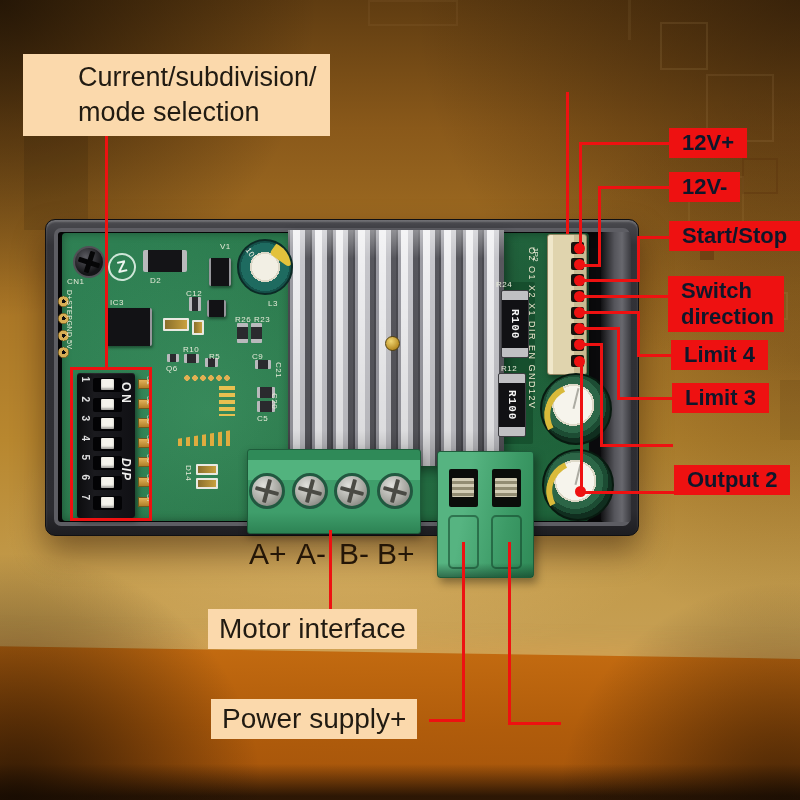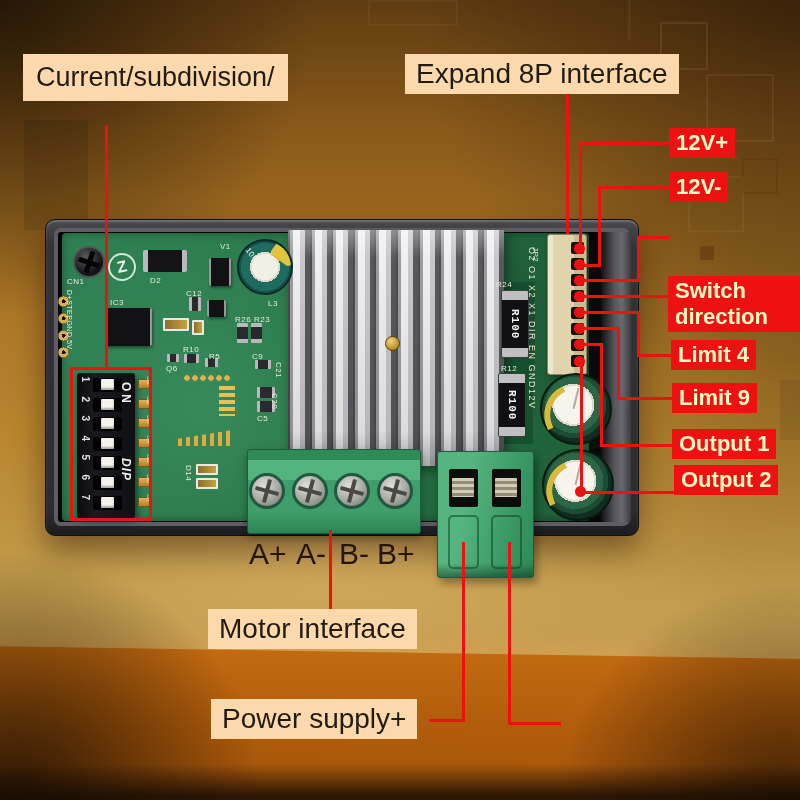--- a/index.html
+++ b/index.html
@@ -144,24 +144,24 @@
 
   .silk { position:absolute; z-index:6; font-size:8px; color:#e6ead8; letter-spacing:0.5px;
     transform-origin:0 0; white-space:nowrap; }
 
   
   .rl { position:absolute; background:#ee1111; z-index:9; }
   .redbox { position:absolute; border:3px solid #ee1111; z-index:9; }
   .reddot { position:absolute; width:11px; height:11px; border-radius:50%; background:#ee1111; z-index:10; }
   .peach { position:absolute; background:#fbd9ac; color:#211b12; font-size:28px; line-height:36px;
     padding:2px 11px; z-index:11; white-space:nowrap; }
-  .peach .ln { display:block; }
-  .redlabel { position:absolute; background:#ee1111; color:#fef9c3; font-weight:bold; font-size:22px;
-    line-height:26px; padding:2px 7px; z-index:11; white-space:nowrap; }
-  .redlabel.wrap { white-space:normal; width:132px; }
+  .peach .ln { display:block;margin-left:42px; }
+  .redlabel { position:absolute; background:#ee1111; color:#0f172a; font-weight:bold; font-size:22px;
+    line-height:26px; padding:2px 13px; z-index:11; white-space:nowrap; }
+  .redlabel.wrap { white-space:normal; width:116px; }
   .mpin { position:absolute; font-size:30px; color:#241607; z-index:11; }
   .gen { position:absolute; inset:0; pointer-events:none; }
 </style>
 </head>
 <body>
 
 <div class="scene">
 
   <div class="deco">
     <i style="left:660px;top:22px;width:48px;height:48px;border:2px solid rgba(255,220,160,0.09)"></i>
@@ -280,29 +280,29 @@
   <div class="rl" style="left:580px;top:491px;width:95px;height:3px"></div>
 
   <div class="rl" style="left:329px;top:530px;width:3px;height:81px"></div>
   <div class="rl" style="left:462px;top:542px;width:3px;height:180px"></div>
   <div class="rl" style="left:429px;top:719px;width:36px;height:3px"></div>
   <div class="rl" style="left:508px;top:542px;width:3px;height:183px"></div>
   <div class="rl" style="left:508px;top:722px;width:53px;height:3px"></div>
 
   <div class="peach" style="left:23px;top:54px;padding:6px 13px;font-size:27px;line-height:35px">
     <span class="ln">Current/subdivision/</span>
+    <span class="ln">mode selection</span>
   </div>
-  <div class="peach" style="left:405px;top:54px">Expand 8P interface</div>
 
   <div class="redlabel" style="left:669px;top:128px">12V+</div>
   <div class="redlabel" style="left:669px;top:172px">12V-</div>
+  <div class="redlabel" style="left:669px;top:221px">Start/Stop</div>
   <div class="redlabel wrap" style="left:668px;top:276px">Switch direction</div>
   <div class="redlabel" style="left:671px;top:340px">Limit 4</div>
-  <div class="redlabel" style="left:672px;top:383px">Limit 9</div>
-  <div class="redlabel" style="left:672px;top:429px">Output 1</div>
+  <div class="redlabel" style="left:672px;top:383px">Limit 3</div>
   <div class="redlabel" style="left:674px;top:465px">Output 2</div>
 
   <div class="peach" style="left:208px;top:609px">Motor interface</div>
   <div class="peach" style="left:211px;top:699px">Power supply+</div>
 
   <div class="gen" id="gen-layer">
       <div class="dipnum" style="left: 79px; top: 377px;">1</div>
       <div class="dipch" style="left: 93px; top: 378px;">
         <div class="dipslider"></div>
       </div>

